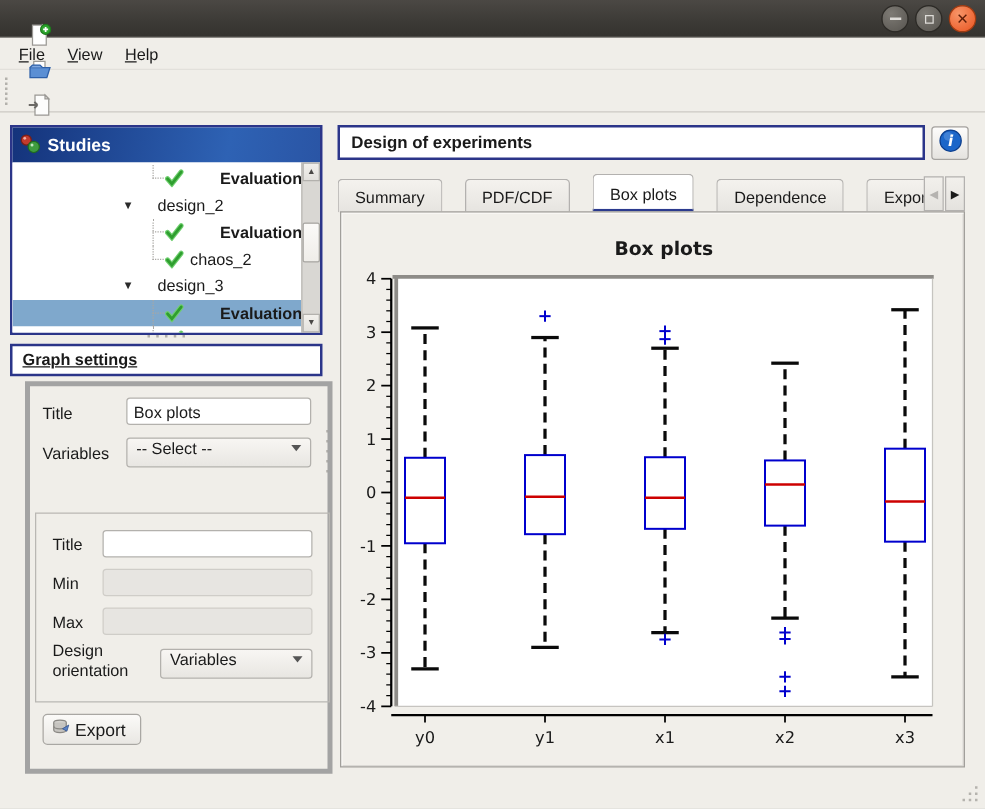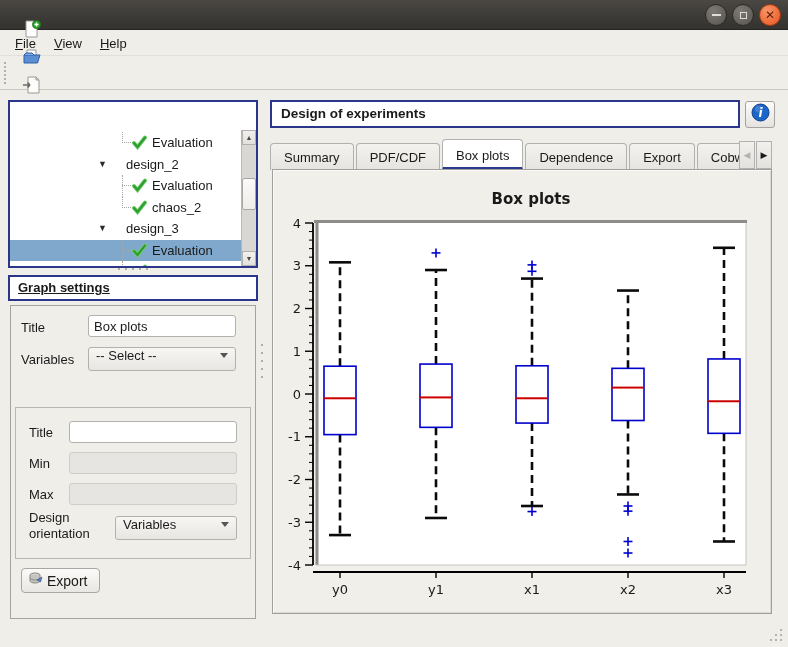--- a/index.html
+++ b/index.html
@@ -35,47 +35,47 @@
   .studies-header{height:28px;background:linear-gradient(100deg,#14337b,#2e62b4 70%,#2a55a5);
     color:#fff;font-weight:bold;font-size:14px;display:flex;align-items:center;gap:6px;padding-left:6px;}
   .tree{position:absolute;left:0;top:28px;right:15px;bottom:0;overflow:hidden;background:#fff;padding-top:2px;}
   .trow{position:relative;height:21.5px;font-size:13px;line-height:21px;white-space:nowrap;}
   .trow.sel{background:#7fa8cc;}
   .trow .expander{position:absolute;left:88px;top:0;font-size:9px;color:#2a2a2a;}
   .trow .chk{position:absolute;left:122px;top:3px;}
   .trow .tlabel{position:absolute;top:0;}
   .trow .tlabel.d1{left:116px;}
   .trow .tlabel.d2{left:142px;}
-  .trow.bold .tlabel{font-weight:normal;}
+  .trow.bold .tlabel{font-weight:bold;margin-left:24px;}
   .elb{position:absolute;left:112px;top:0;width:10px;height:100%;}
   .elb:before{content:"";position:absolute;left:0;top:0;width:0;border-left:1px dotted #a9a7a3;height:11px;}
   .elb.mid:before{height:100%;}
   .elb:after{content:"";position:absolute;left:0;top:10px;width:9px;border-top:1px dotted #a9a7a3;}
   .vscroll{position:absolute;right:0;top:28px;bottom:0;width:15px;background:#d9d7d3;border-left:1px solid #bab8b4;}
   .vs-btn{position:absolute;left:0;width:14px;height:15px;background:linear-gradient(#f2f0ec,#e3e1dd);
     border:1px solid #b3b1ad;display:flex;align-items:center;justify-content:center;font-size:7px;color:#4a4846;}
   .vs-up{top:0;} .vs-down{bottom:0;}
   .vs-thumb{position:absolute;left:0;top:48px;width:14px;height:32px;background:linear-gradient(#fbfaf8,#efede9);
     border:1px solid #a9a7a3;border-radius:2px;}
   .split-h{position:absolute;left:118px;top:268px;width:30px;height:4px;}
   .split-h i,.split-v i{display:block;width:2px;height:2px;background:#b1afaa;position:absolute;}
   .split-v{position:absolute;left:261px;top:344px;width:4px;height:34px;}
   .gs-header{position:absolute;left:8px;top:275px;width:250px;height:26px;border:2px solid #2b3589;
     background:#fff;font-weight:bold;font-size:13px;line-height:21px;padding-left:8px;text-decoration:underline;}
-  .gs-outer{position:absolute;left:10px;top:305px;width:246px;height:314px;border:1px solid #a3a3a3;}
+  .gs-outer{position:absolute;left:20px;top:305px;width:246px;height:314px;border:4px solid #a3a3a3;}
   .flabel{position:absolute;font-size:13px;}
   .tinput{position:absolute;height:22px;border:1px solid #b3b1ad;border-radius:3px;background:#fff;
     font-size:13px;padding:0 5px;font-family:inherit;color:#1a1a1a;}
   .tinput:disabled{background:#e7e5e1;border-color:#cfcdc8;}
   .combo{position:absolute;height:24px;background:linear-gradient(#f8f6f3,#e8e6e2);border:1px solid #b3b1ad;
     border-radius:3px;display:flex;align-items:flex-start;padding:0 7px;font-size:13px;}
   .combo .arr{margin-left:auto;width:0;height:0;border:4px solid transparent;border-top:5px solid #555;margin-top:5px;}
   .axis-tabs{position:absolute;left:8px;top:70px;height:32px;white-space:nowrap;}
   .axis-frame{position:absolute;left:4px;top:101px;width:236px;height:152px;border:1px solid #b9b7b3;}
-  .tab{display:inline-block;vertical-align:bottom;padding:6px 13px 5px;margin-right:2px;font-size:13px;
+  .tab{display:inline-block;vertical-align:bottom;padding:6px 13px 5px;margin-right:18px;font-size:13px;
     background:linear-gradient(#f4f2ee,#e6e4e0);border:1px solid #b3b1af;border-bottom:none;
     border-radius:4px 4px 0 0;height:27px;}
   .tab.sel{background:#fff;height:31px;padding-top:8px;border-bottom:3px solid #2b3a8e;}
   .gs-export{position:absolute;left:10px;top:262px;height:25px;padding:0 12px 0 6px;display:flex;align-items:center;gap:3px;
     background:linear-gradient(#fbfaf8,#e9e7e3);border:1px solid #a9a7a3;border-radius:4px;font-size:14px;}
   
   .doe-header{position:absolute;left:270px;top:100px;width:470px;height:28px;border:2px solid #2b3589;
     background:#fff;font-weight:bold;font-size:13.5px;line-height:23px;padding-left:9px;}
   .info-btn{position:absolute;left:745px;top:101px;width:30px;height:27px;
     background:linear-gradient(#fdfcfb,#e5e3df);border:1px solid #a5a3a0;border-radius:3px;
@@ -149,20 +149,31 @@
           <span><svg width="20" height="20" viewBox="0 0 20 20">
               <path d="M3 3h13l1 1v13H3z" fill="#2f2f2f" stroke="#1a1a1a"></path>
               <rect x="6" y="3.5" width="8" height="4.5" fill="#7a9cc8"></rect>
               <rect x="6" y="11" width="8" height="5.5" fill="#e9e7e3"></rect>
             </svg></span>
         </span>
       </span>
   </div>
 
   <div class="studies-panel">
+    <div class="studies-header">
+      <span>
+        <svg width="16" height="16" viewBox="0 0 16 16">
+          <circle cx="5" cy="5" r="4" fill="#c23b2e" stroke="#7a1f16"></circle>
+          <circle cx="3.8" cy="3.6" r="1.1" fill="#f0b0a6"></circle>
+          <circle cx="11" cy="10.5" r="4.5" fill="#3f9c3f" stroke="#1f6b1f"></circle>
+          <circle cx="9.6" cy="9" r="1.2" fill="#bfe8bf"></circle>
+        </svg>
+      </span>
+      <span>Studies</span>
+    </div>
     <div class="tree" id="tree">
         <div class="trow bold">
           <span class="elb end"></span>
           <span class="chk"><svg width="15" height="15" viewBox="0 0 15 15">
               <path d="M2 8l3.5 4L13 2.5" fill="none" stroke="#6fcf6f" stroke-width="4" stroke-linecap="round"></path>
               <path d="M2 8l3.5 4L13 2.5" fill="none" stroke="#2f9e2f" stroke-width="2.2" stroke-linecap="round"></path>
             </svg></span>
           <span class="tlabel d2">Evaluation</span>
         </div>
         <div class="trow">

